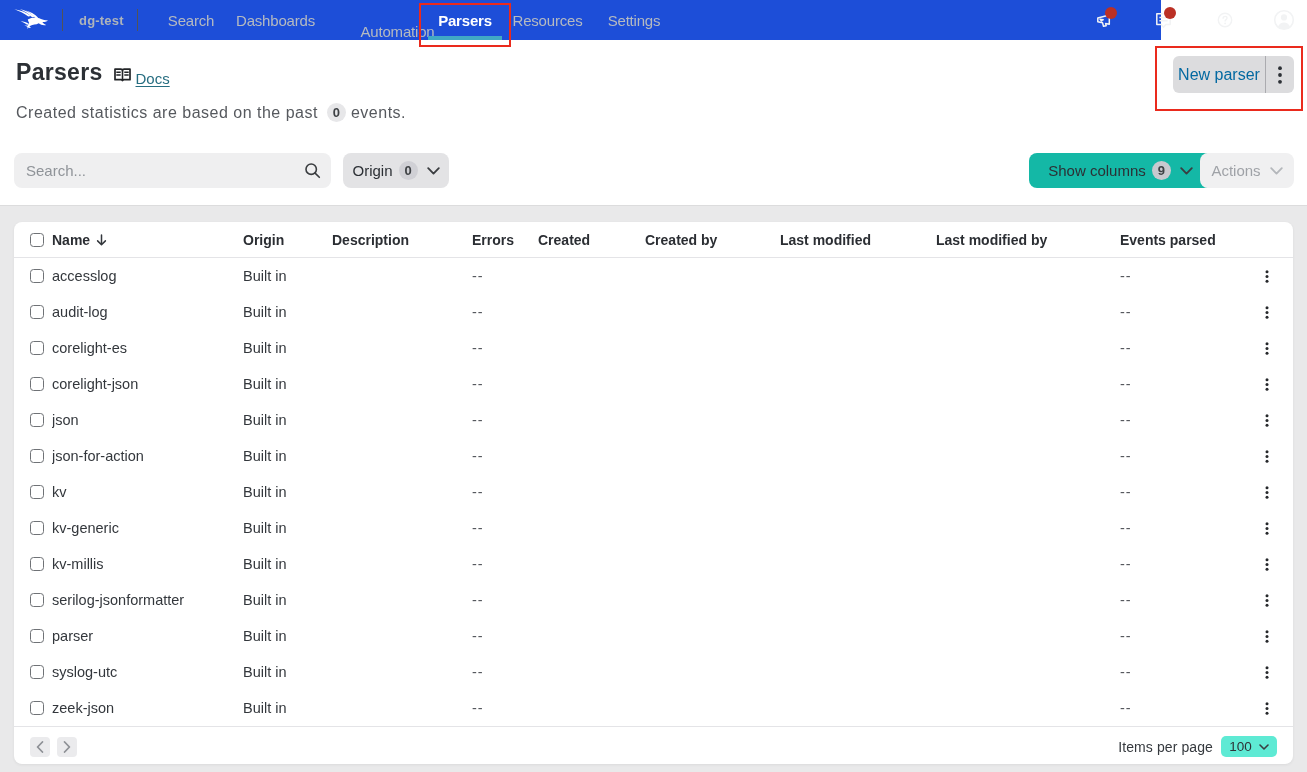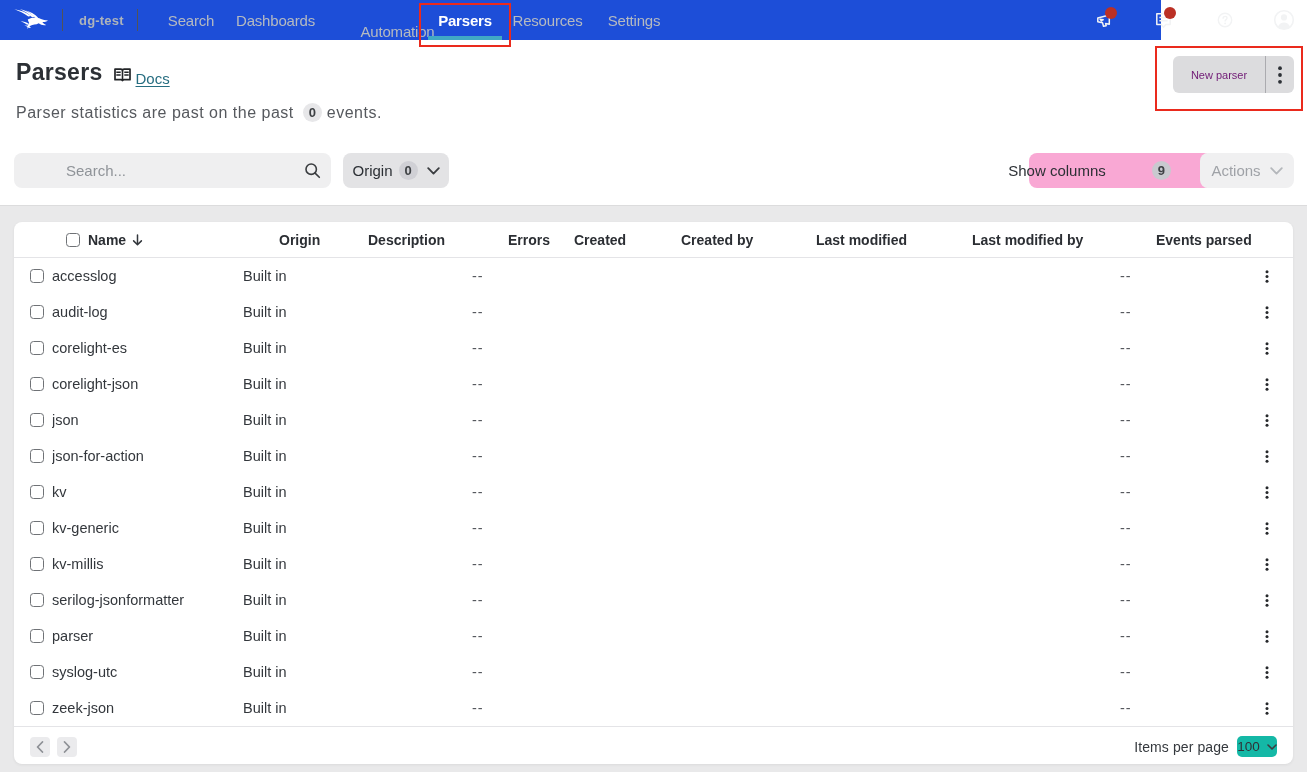--- a/index.html
+++ b/index.html
@@ -73,69 +73,69 @@
     margin:0 5px 0 9px;
   }
 
   
   .primary-action {
     position:absolute; left:1173px; top:56px; height:37px; display:flex;
     background:#dcdcde; border-radius:6px; overflow:hidden; align-items:stretch;
   }
   .primary-action .main {
     width:92px; display:flex; align-items:center; justify-content:center;
-    font-size:11px; color:#701a75; cursor:pointer;
+    font-size:16px; color:#0369a1; cursor:pointer;
   }
   .primary-action .sep { width:1px; background:#ababaf; margin:0; }
   .primary-action .menu {
     width:28px; display:flex; align-items:center; justify-content:center;
     color:#2c3035; cursor:pointer;
   }
 
   
   .toolbar { position:absolute; left:0; top:153px; width:1307px; height:35px; }
   .search-box {
     position:absolute; left:14px; top:0; width:317px; height:35px;
-    background:#efeff0; border-radius:8px; display:flex; align-items:center;padding-left:40px;
+    background:#efeff0; border-radius:8px; display:flex; align-items:center;
   }
   .search-input {
     flex:1; border:none; outline:none; background:transparent;
     font-family:inherit; font-size:15px; color:#2c3035; padding:0 6px 0 12px; min-width:0;
   }
   .search-input::placeholder { color:#8f9398; opacity:1; }
   .search-box .mag { margin-right:10px; color:#3a3d40; display:flex; cursor:pointer; }
   .tb-btn {
     position:absolute; top:0; height:35px; border-radius:8px; display:flex;
     align-items:center; justify-content:center; font-size:15px; color:#2c3035;
     cursor:pointer; white-space:nowrap;
   }
   .tb-btn .chev { display:flex; margin-left:9px; color:#3a3d40; }
   .btn-origin { left:343px; width:106px; background:#e3e3e5; }
   .btn-origin .count-badge { margin:0 0 0 6px; background:#d0d0d5; }
-  .btn-showcols { left:1029px; width:183px; background:#f9a8d4;gap:40px; }
+  .btn-showcols { left:1029px; width:183px; background:#14b8a6; }
   .btn-showcols .count-badge { margin:0 0 0 6px; background:#c9c9cf; }
   .btn-actions { left:1200px; width:94px; background:#f0f0f1; color:#9fa2a7; }
   .btn-actions .chev { color:#b4b7bb; }
 
   
   .content-area {
     position:absolute; left:0; top:205px; width:1307px; height:567px;
     background:#e9e9ea; border-top:1px solid #dcdcdd;
   }
   .card {
     position:absolute; left:14px; top:16px; width:1279px; height:542px;
     background:#ffffff; border-radius:8px; box-shadow:0 1px 3px rgba(40,40,45,.07);
   }
 
   .tgrid {
     display:grid;
     grid-template-columns:16px 22px 191px 89px 140px 66px 107px 135px 156px 184px 125px 48px;
     align-items:center;
   }
-  .thead { height:36px; border-bottom:1px solid #e4e4e7; font-size:14px; font-weight:700; color:#2b2e33;padding-left:36px; }
+  .thead { height:36px; border-bottom:1px solid #e4e4e7; font-size:14px; font-weight:700; color:#2b2e33; }
   .trow  { height:36px; font-size:14.5px; color:#33373c; }
   .cell { overflow:hidden; white-space:nowrap; }
   .cell.dim { color:#56595e; letter-spacing:1px; }
   .name-head { display:flex; align-items:center; }
   .sort-icon { display:flex; margin-left:6px; color:#33373c; cursor:pointer; }
   .checkbox {
     display:block; width:14px; height:14px; border:1.5px solid #6f7276; border-radius:3.5px;
     background:#fff; cursor:pointer;
   }
   .cb-cell { display:flex; align-items:center; }
@@ -151,21 +151,21 @@
   }
   .pg-btn {
     width:20px; height:20px; border-radius:4px; background:#ebebed; color:#8e9196;
     display:flex; align-items:center; justify-content:center; cursor:pointer;
   }
   .pg-btn.prev { margin-left:16px; }
   .pg-btn.next { margin-left:7px; }
   .footer-right { margin-left:auto; display:flex; align-items:center; margin-right:16px; }
   .ipp-label { font-size:14px; color:#35393e; letter-spacing:.1px; }
   .page-size {
-    margin-left:8px; width:40px; height:21px; background:#14b8a6; border-radius:5px;
+    margin-left:8px; width:56px; height:21px; background:#5eead4; border-radius:5px;
     display:flex; align-items:center; justify-content:center; cursor:pointer;
     font-size:13.5px; color:#2f3338;
   }
   .page-size .chev { display:flex; margin-left:7px; color:#3a3d40; }
 </style>
 </head>
 <body>
 
 <div class="stage">
 
@@ -250,21 +250,21 @@
     <span class="docs-icon">
       <svg width="17" height="14" viewBox="0 0 17 14" fill="none" stroke="currentColor" stroke-linejoin="round">
         <path d="M1.0 1.1 H6.9 C7.8 1.1 8.5 1.8 8.5 2.7 C8.5 1.8 9.2 1.1 10.1 1.1 H16.0 V11.7 H10.0 C9.4 11.7 8.8 12.1 8.5 12.6 C8.2 12.1 7.6 11.7 7.0 11.7 H1.0 Z" stroke-width="1.7"></path>
         <path d="M8.5 2.7 V11.7" stroke-width="1.6"></path>
         <path d="M3.1 4.3 H5.9 M3.1 7.0 H5.9 M11.1 4.3 H13.9 M11.1 7.0 H13.9" stroke-width="1.6" stroke-linecap="square"></path>
       </svg>
     </span>
     <a class="docs-link">Docs</a>
   </div>
   <div class="page-subtitle">
-    <span>Parser statistics are past on the past</span>
+    <span>Created statistics are based on the past</span>
     <span class="count-badge">0</span>
     <span>events.</span>
   </div>
 
   <div class="primary-action">
     <div class="main">New parser</div>
     <div class="sep"></div>
     <div class="menu">
       <svg width="4" height="18" viewBox="0 0 4 18" fill="currentColor">
         <circle cx="2" cy="2.2" r="1.9"></circle>

